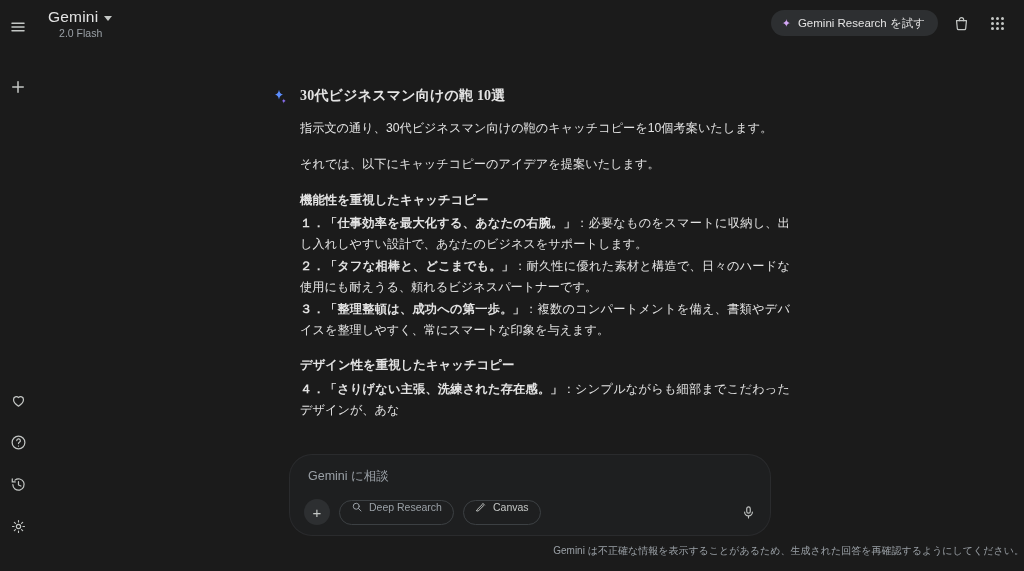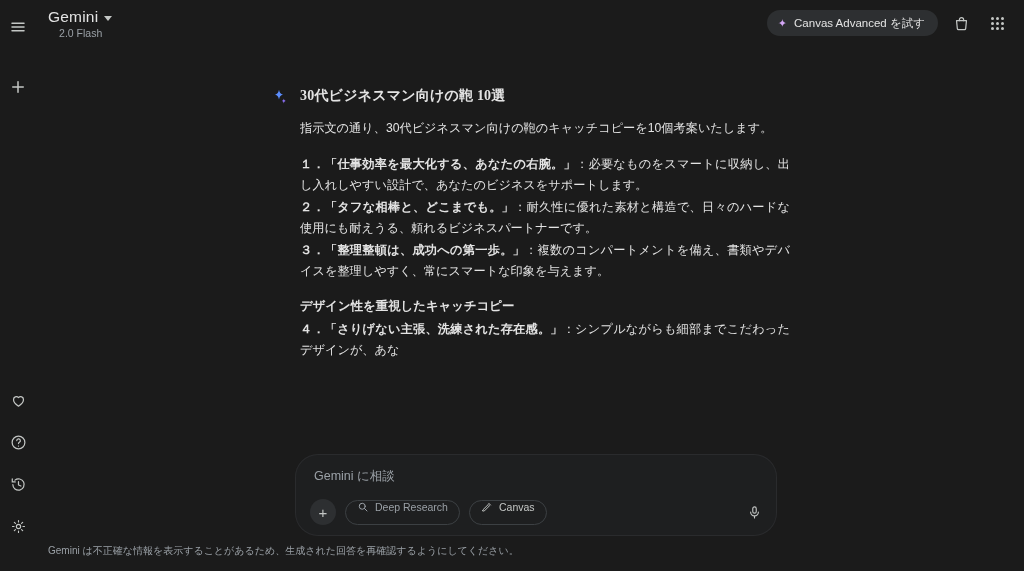--- a/index.html
+++ b/index.html
@@ -148,21 +148,21 @@
     font-weight: bold;
     margin: 0 0 2px 0;
   }
   .model-body ol { list-style: none; margin: 0 0 14px 0; }
   .model-body li { margin-bottom: 1px; text-align: justify; }
   .model-body li b { font-weight: bold; }
 
   
   .composer-wrap {
     position: absolute;
-    left: 12px; right: 0;
+    left: 0; right: 0;
     bottom: 0;
     padding: 0 0 6px 0;
     background: linear-gradient(to bottom, rgba(27,27,27,0) 0%, #1b1b1b 26px, #1b1b1b 100%);
   }
   .composer {
     width: 480px;
     margin: 0 auto;
     background: #1e1f20;
     border-radius: 22px;
     padding: 13px 14px 10px 14px;
@@ -189,21 +189,21 @@
     border-radius: 14px;
     border: 1px solid #3c4043;
     color: #9aa0a6;
     font-size: 10.5px;
     cursor: pointer;
     white-space: nowrap;
   }
   .tool-chip.canvas { color: #c4c7c5; }
   .mic-btn { margin-left: auto; color: #c4c7c5; cursor: pointer; display: flex; align-items: center; }
   .disclaimer {
-    text-align: left;
+    text-align: right;
     font-size: 10px;
     color: #9aa0a6;
     padding: 9px 0 7px 0;
   }
 </style>
 </head>
 <body>
 
 <div class="app">
 
@@ -260,21 +260,21 @@
         <div class="brand-row">
           <span class="brand-name">Gemini</span>
           <span class="caret"></span>
         </div>
         <div class="brand-sub">2.0 Flash</div>
       </div>
 
       <div class="topbar-right">
         <div class="advanced-chip">
           <span class="spark">✦</span>
-          <span>Canvas Advanced を試す</span>
+          <span>Gemini Research を試す</span>
         </div>
         <div class="icon-btn" title="bag">
           <svg width="17" height="17" viewBox="0 0 24 24" fill="none" stroke="currentColor" stroke-width="1.7" stroke-linejoin="round">
             <path d="M5 8h14l-1.1 11.2a1.6 1.6 0 0 1-1.6 1.4H7.7a1.6 1.6 0 0 1-1.6-1.4L5 8z"></path>
             <path d="M9 8V6.6A3 3 0 0 1 15 6.6V8" stroke-linecap="round"></path>
           </svg>
         </div>
         <div class="icon-btn" title="apps">
           <span class="grid-dots">
             <i></i>
@@ -299,21 +299,23 @@
           <div class="model-spark">
             <svg width="18" height="18" viewBox="0 0 24 24">
               <path d="M12 2.2c.6 3.6 2.1 5.6 5.3 6.5-3.2 1-4.7 3-5.3 6.6-.6-3.6-2.1-5.6-5.3-6.6 3.2-.9 4.7-2.9 5.3-6.5z" fill="#5b8dfd"></path>
               <path d="M18.4 14.1c.3 1.8 1 2.7 2.6 3.2-1.6.5-2.3 1.5-2.6 3.3-.3-1.8-1-2.8-2.6-3.3 1.6-.5 2.3-1.4 2.6-3.2z" fill="#8a6ff0"></path>
             </svg>
           </div>
 
           <div class="model-body">
             <h2>30代ビジネスマン向けの鞄 10選</h2>
             <p>指示文の通り、30代ビジネスマン向けの鞄のキャッチコピーを10個考案いたします。</p>
-
+            <p>それでは、以下にキャッチコピーのアイデアを提案いたします。</p>
+
+            <h3>機能性を重視したキャッチコピー</h3>
             <ol>
               <li>
                 <b>１．</b><b>「仕事効率を最大化する、あなたの右腕。」</b><span>：必要なものをスマートに収納し、出し入れしやすい設計で、あなたのビジネスをサポートします。</span>
               </li>
               <li>
                 <b>２．</b><b>「タフな相棒と、どこまでも。」</b><span>：耐久性に優れた素材と構造で、日々のハードな使用にも耐えうる、頼れるビジネスパートナーです。</span>
               </li>
               <li>
                 <b>３．</b><b>「整理整頓は、成功への第一歩。」</b><span>：複数のコンパートメントを備え、書類やデバイスを整理しやすく、常にスマートな印象を与えます。</span>
               </li>

